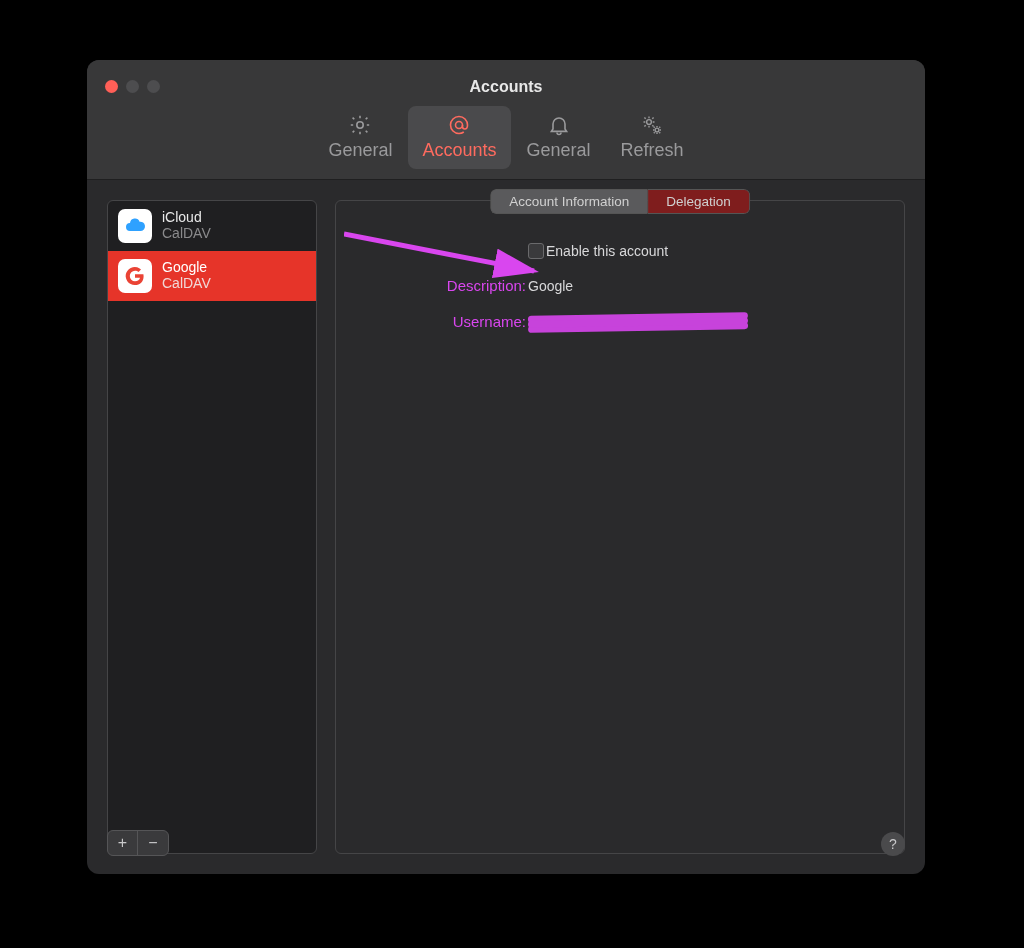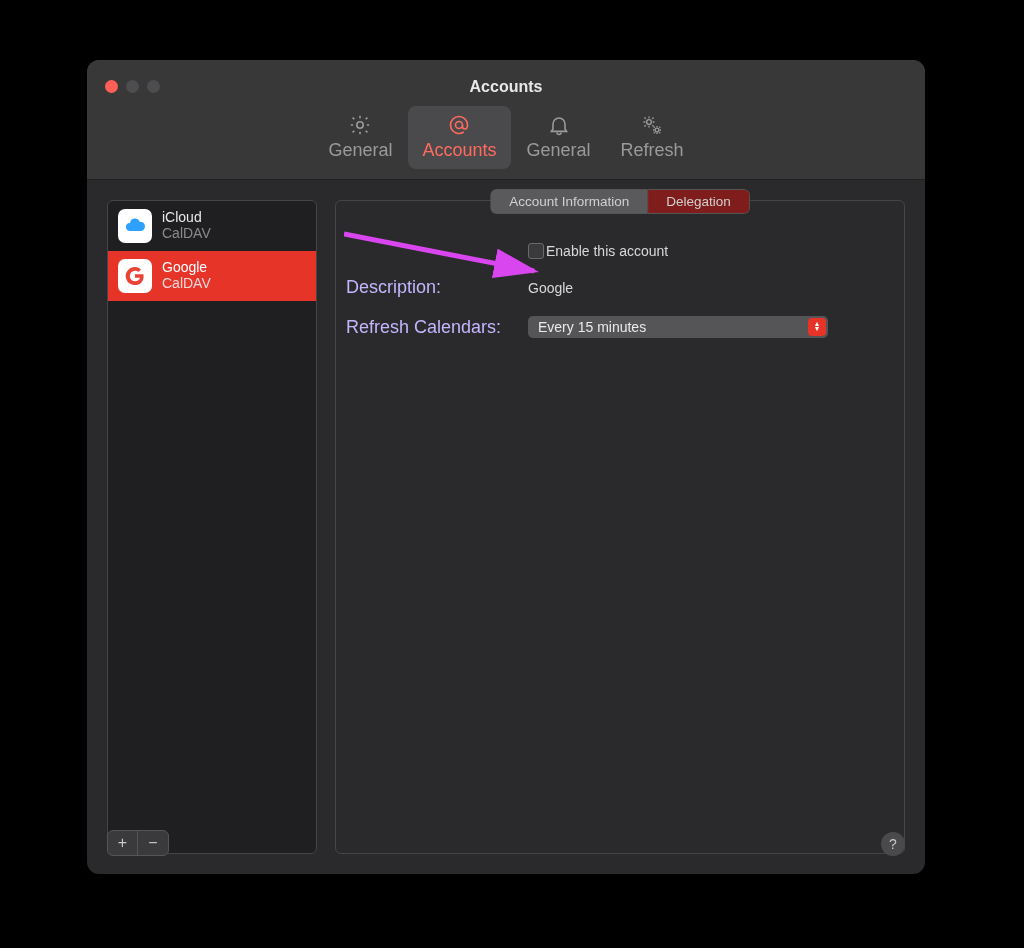--- a/index.html
+++ b/index.html
@@ -185,23 +185,23 @@
       flex-direction: column;
       gap: 18px;
     }
     .form-row {
       display: flex;
       align-items: center;
       gap: 2px;
     }
     .form-label {
       flex: 0 0 180px;
-      text-align: left;
-      font-size: 18px;
-      color: #c4b5fd;
+      text-align: right;
+      font-size: 15px;
+      color: #d946ef;
     }
     .form-val {
       font-size: 14px;
       color: #d8d8da;
     }
     .chk {
       width: 16px;
       height: 16px;
       border: 1px solid #6a6a6c;
       border-radius: 3px;
@@ -372,25 +372,22 @@
         <div class="form-row">
           <span class="form-label"></span>
           <span class="chk"></span>
           <span class="form-val">Enable this account</span>
         </div>
         <div class="form-row">
           <span class="form-label">Description:</span>
           <span class="form-val">Google</span>
         </div>
         <div class="form-row">
-          <span class="form-label">Refresh Calendars:</span>
-          <div class="select">
-            <span>Every 15 minutes</span>
-            <span class="select-arrows">▲<br>▼</span>
-          </div>
+          <span class="form-label">Username:</span>
+          <span class="form-val redacted"></span>
         </div>
       </div>
     </div>
 
     <div class="addremove">
       <button>+</button>
       <button>−</button>
     </div>
 
     <div class="help">?</div>

